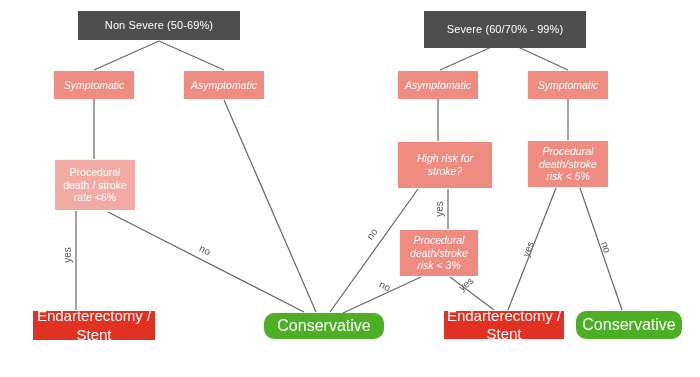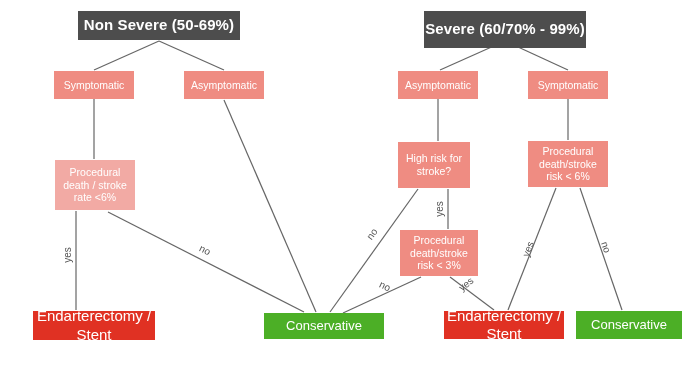--- a/index.html
+++ b/index.html
@@ -29,39 +29,41 @@
     align-items: center;
     justify-content: center;
     text-align: center;
     color: #ffffff;
     line-height: 1.22;
     white-space: pre-line;
     z-index: 2;
   }
   .node-header {
     background: #4d4d4d;
-    font-size: 15px;
-    font-weight: bold;
+    font-size: 11px;
+    font-weight: normal;
     letter-spacing: 0.1px;
   }
   .node-pink {
     background: #ef8c82;
     font-size: 10.5px;
+    font-style: italic;
   }
   .node-pink-light {
     background: #f2aaa4;
     font-size: 10.5px;
   }
   .node-red {
     background: #e03123;
     font-size: 15px;
   }
   .node-green {
     background: #4caf26;
-    font-size: 13px;
+    font-size: 16px;
+    border-radius: 10px;
   }
   .edge-label {
     position: absolute;
     color: #555555;
     font-size: 10px;
     white-space: nowrap;
     transform-origin: 50% 50%;
     z-index: 3;
   }
 </style>
@@ -92,21 +94,21 @@
       <div class="node node-pink" style="left: 54px; top: 71px; width: 80px; height: 28px;">Symptomatic</div>
       <div class="node node-pink" style="left: 184px; top: 71px; width: 80px; height: 28px;">Asymptomatic</div>
       <div class="node node-pink-light" style="left: 55px; top: 160px; width: 80px; height: 50px;">Procedural
 death  / stroke
 rate &lt;6%</div>
       <div class="node node-red" style="left: 33px; top: 311px; width: 122px; height: 29px;">Endarterectomy / Stent</div>
       <div class="node node-green" style="left: 264px; top: 313px; width: 120px; height: 26px;">Conservative</div>
       <div class="node node-header" style="left: 424px; top: 11px; width: 162px; height: 37px;">Severe (60/70% - 99%)</div>
       <div class="node node-pink" style="left: 398px; top: 71px; width: 80px; height: 28px;">Asymptomatic</div>
       <div class="node node-pink" style="left: 528px; top: 71px; width: 80px; height: 28px;">Symptomatic</div>
-      <div class="node node-pink" style="left: 398px; top: 142px; width: 72px; height: 46px;">High risk for
+      <div class="node node-pink" style="left: 398px; top: 142px; width: 94px; height: 46px;">High risk for
 stroke?</div>
       <div class="node node-pink" style="left: 528px; top: 141px; width: 80px; height: 46px;">Procedural
 death/stroke
 risk &lt; 6%</div>
       <div class="node node-pink" style="left: 400px; top: 230px; width: 78px; height: 46px;">Procedural
 death/stroke
 risk &lt; 3%</div>
       <div class="node node-red" style="left: 444px; top: 311px; width: 120px; height: 28px;">Endarterectomy / Stent</div>
       <div class="node node-green" style="left: 576px; top: 311px; width: 106px; height: 28px;">Conservative</div>
     </div>

